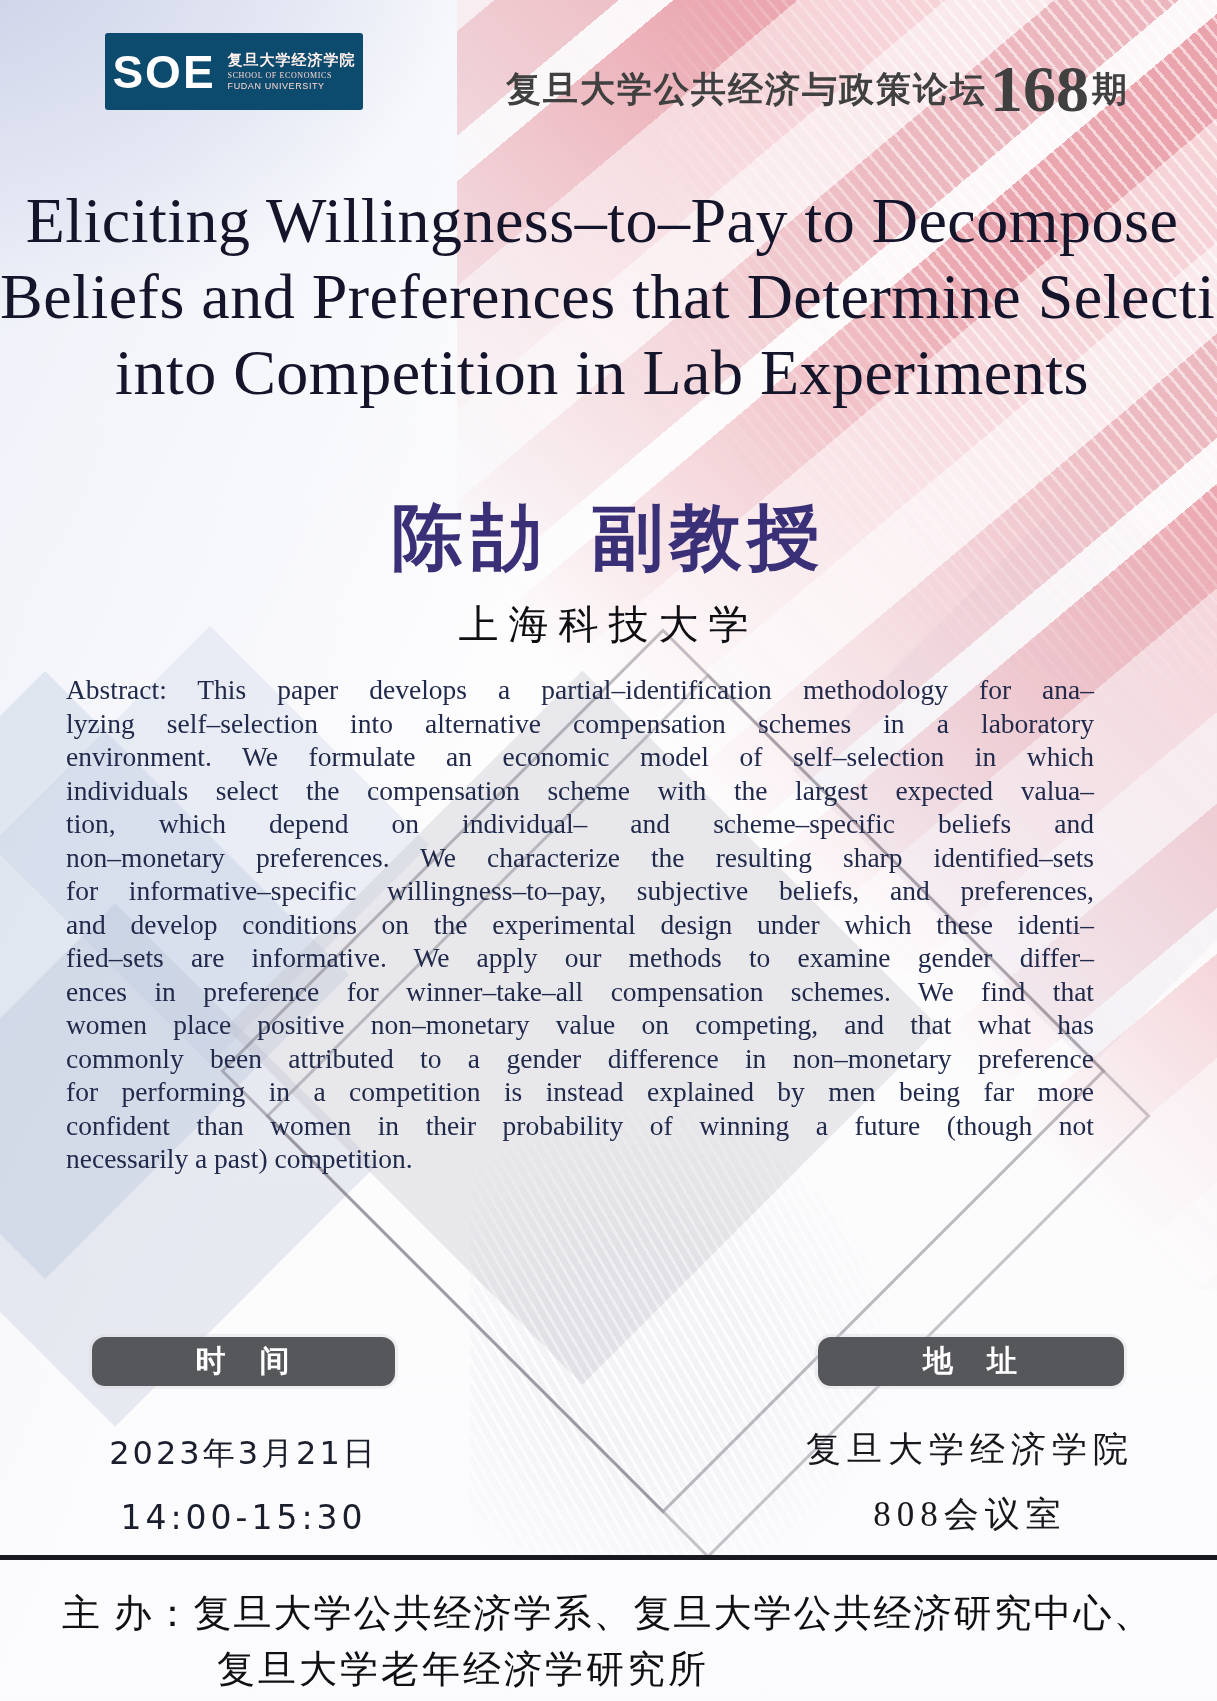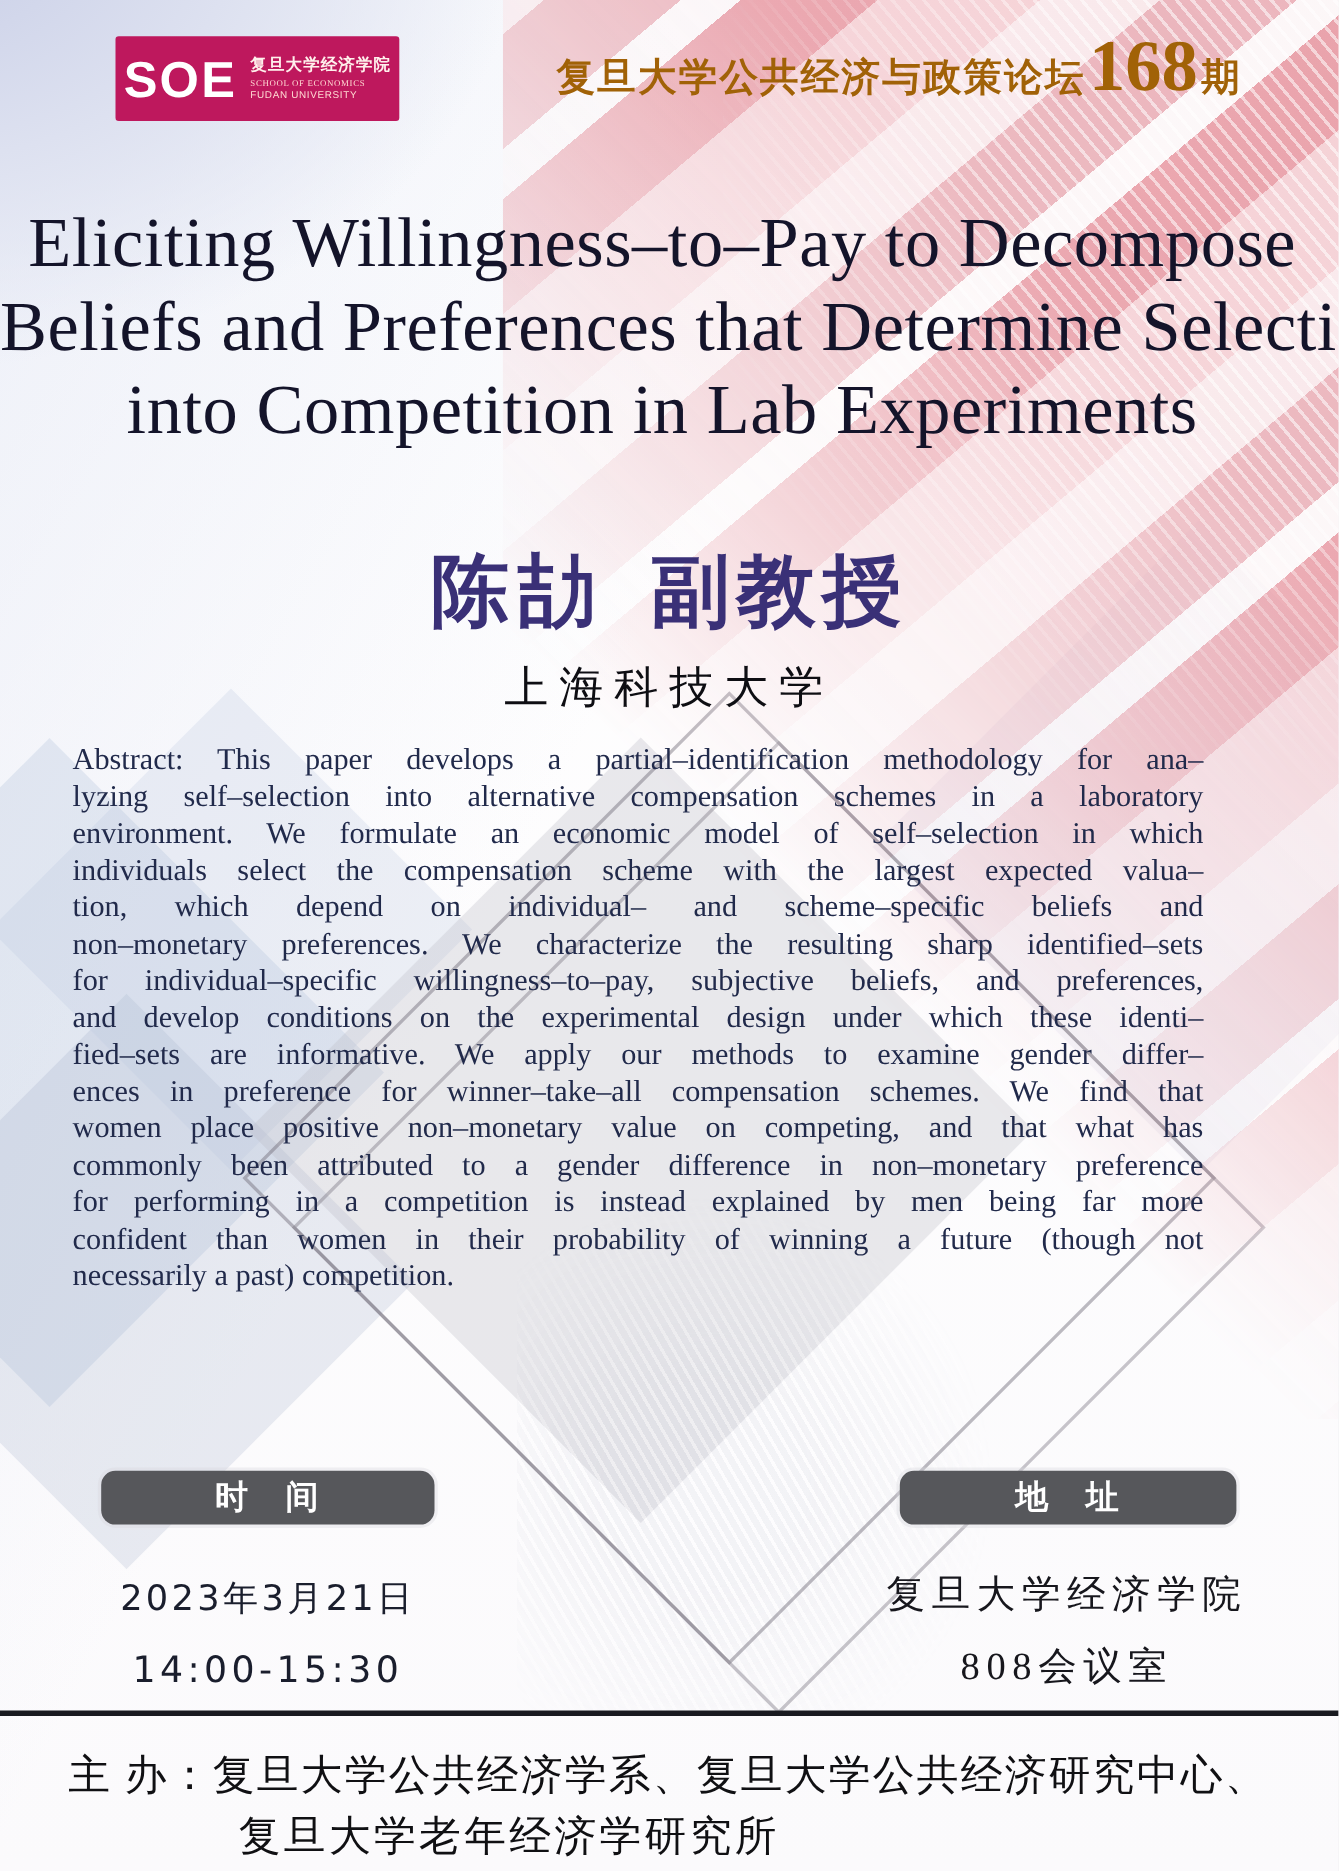--- a/index.html
+++ b/index.html
@@ -47,34 +47,34 @@
     position:absolute; left:470px; top:1090px; width:430px; height:470px;
     background: repeating-linear-gradient(60deg,
         rgba(255,255,255,0.55) 0 3px, rgba(172,178,194,0.22) 3px 9px);
     -webkit-mask-image: radial-gradient(circle at 40% 55%, #000 25%, transparent 72%);
     mask-image: radial-gradient(circle at 40% 55%, #000 25%, transparent 72%);
     opacity:0.55;
   }
   
   .logo {
     position:absolute; left:105px; top:33px; width:258px; height:77px;
-    background:#be185d; border-radius:3px;
+    background:#0c4a6e; border-radius:3px;
     display:flex; align-items:center; justify-content:center; gap:12px;
   }
   .logo-soe { font-family:"Liberation Sans", sans-serif; font-weight:bold;
     font-size:46px; color:#ffffff; letter-spacing:2px; line-height:1; }
   .logo-col { display:flex; flex-direction:column; line-height:1.15; }
   .logo-cn  { font-size:15px; font-weight:bold; color:#fff0ec; letter-spacing:1px; }
   .logo-en1 { font-size:8px;  color:#ffd9d2; letter-spacing:0.6px; margin-top:2px;
               font-family:Liberation Serif, serif; }
   .logo-en2 { font-size:9px;  color:#ffd9d2; letter-spacing:0.6px;
               font-family:"Liberation Sans", sans-serif; }
   .forum {
-    position:absolute; right:88px; top:28px;
-    display:flex; align-items:flex-end; color:#a16207; white-space:nowrap;
+    position:absolute; right:88px; top:56px;
+    display:flex; align-items:center; color:#404040; white-space:nowrap;
   }
   .forum-prefix, .forum-suffix { font-size:35px; font-weight:bold; letter-spacing:2px; }
   .forum-number { font-size:66px; font-weight:bold; line-height:1; margin:0 3px; }
   
   .title {
     position:absolute; left:0; right:13px; top:183px; text-align:center;
     font-size:64px; line-height:76px; color:#14142a; white-space:nowrap;
     letter-spacing:0.5px;
   }
   .speaker {
@@ -172,21 +172,21 @@
   </div>
   <div class="affiliation">上海科技大学</div>
 
   <div class="abstract">
     <div class="abs-line">Abstract: This paper develops a partial–identification methodology for ana–</div>
     <div class="abs-line">lyzing self–selection into alternative compensation schemes in a laboratory</div>
     <div class="abs-line">environment. We formulate an economic model of self–selection in which</div>
     <div class="abs-line">individuals select the compensation scheme with the largest expected valua–</div>
     <div class="abs-line">tion, which depend on individual– and scheme–specific beliefs and</div>
     <div class="abs-line">non–monetary preferences. We characterize the resulting sharp identified–sets</div>
-    <div class="abs-line">for individual–specific willingness–to–pay, subjective beliefs, and preferences,</div>
+    <div class="abs-line">for informative–specific willingness–to–pay, subjective beliefs, and preferences,</div>
     <div class="abs-line">and develop conditions on the experimental design under which these identi–</div>
     <div class="abs-line">fied–sets are informative. We apply our methods to examine gender differ–</div>
     <div class="abs-line">ences in preference for winner–take–all compensation schemes. We find that</div>
     <div class="abs-line">women place positive non–monetary value on competing, and that what has</div>
     <div class="abs-line">commonly been attributed to a gender difference in non–monetary preference</div>
     <div class="abs-line">for performing in a competition is instead explained by men being far more</div>
     <div class="abs-line">confident than women in their probability of winning a future (though not</div>
     <div class="abs-line">necessarily a past) competition.</div>
   </div>
 

